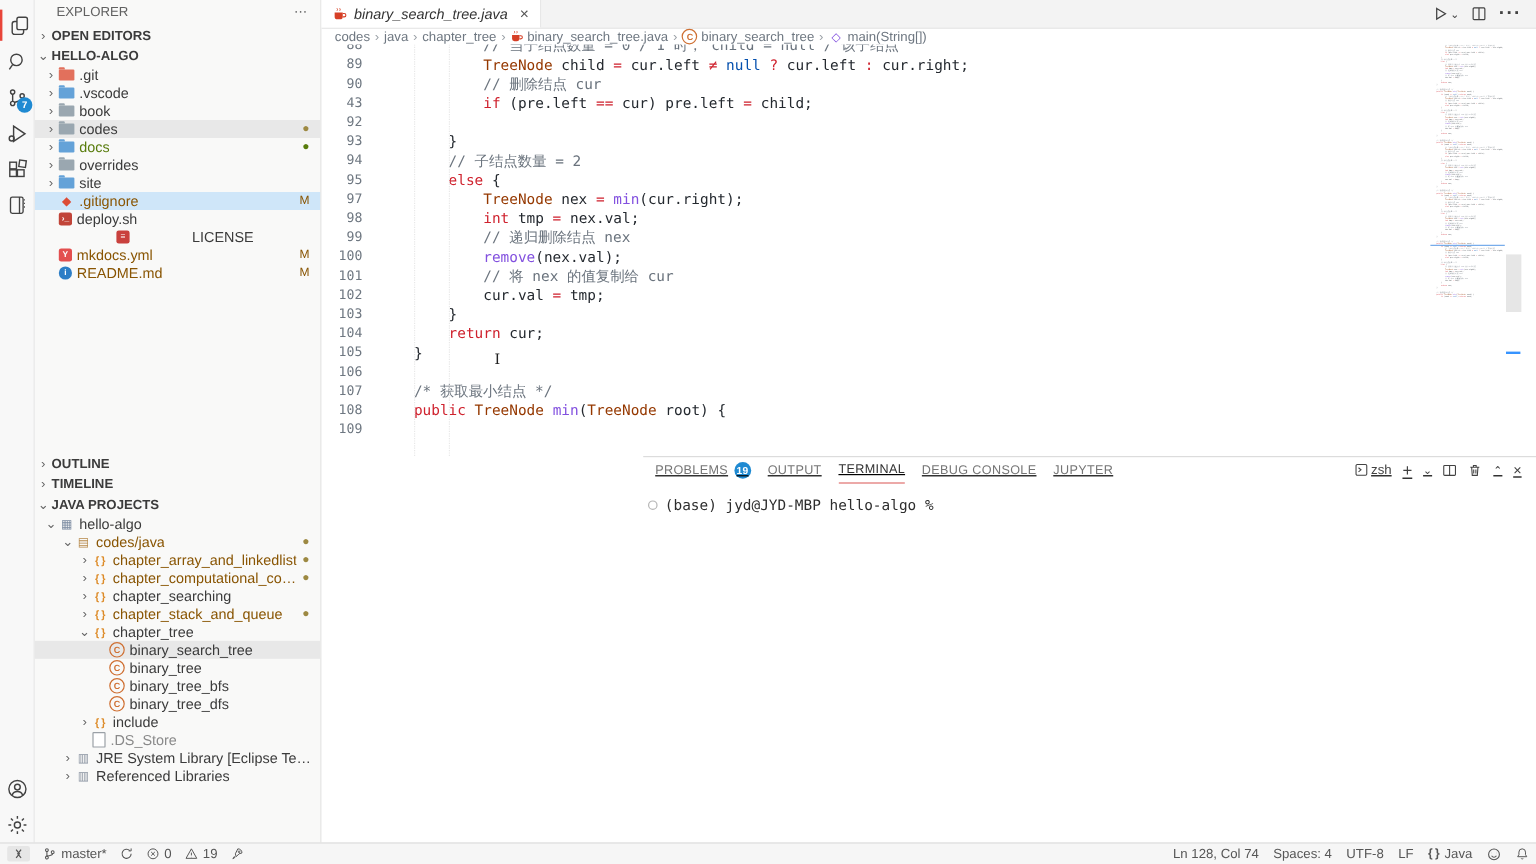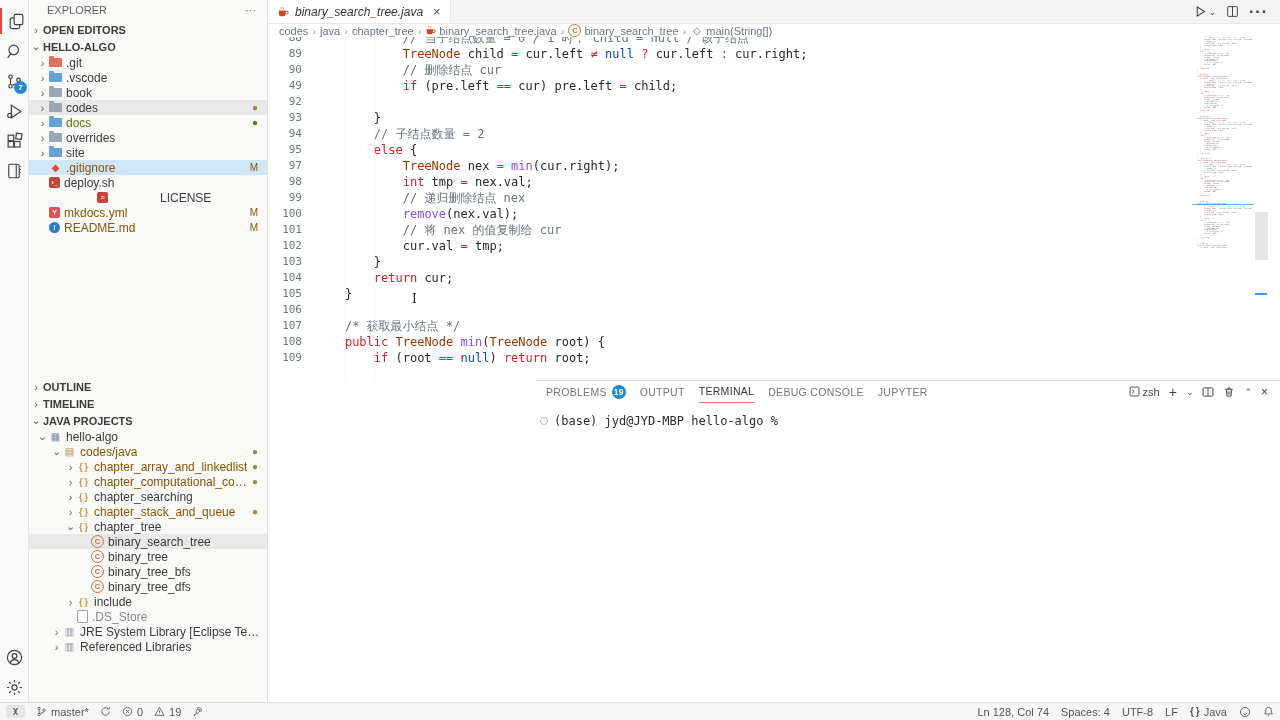--- a/index.html
+++ b/index.html
@@ -53,21 +53,21 @@
   .tok-n{color:#0550ae;} .tok-o{color:#cf222e;} .tok-p{color:#24292f;}
   .guide{position:absolute;top:0;height:343px;width:0;border-left:1px dotted #e8e8e8;}
   .minimap{position:absolute;top:0;right:14px;width:62px;height:343px;overflow:hidden;opacity:.85;}
   .miniscale{transform:scale(0.12);transform-origin:0 0;width:900px;}
   .mini-line{position:absolute;right:14px;width:62px;top:167px;height:0;border-top:1px solid rgba(9,105,218,.55);}
   .ruler-cursor{position:absolute;right:1px;width:12px;top:256px;height:2px;background:#3794ff;}
   .scroll-thumb{position:absolute;right:0;width:13px;top:175px;height:48px;background:rgba(100,100,100,.16);}
   .mousecursor{position:absolute;left:144px;top:255px;font-family:"DejaVu Serif",serif;font-size:12px;color:#222;}
   
   .panel{position:absolute;left:268px;right:0;top:380px;height:323px;border-top:1px solid #dcdcdc;background:#fff;}
-  .panel-head{height:21px;display:flex;align-items:center;padding-left:10px;gap:14px;}
+  .panel-head{height:21px;display:flex;align-items:center;padding-left:10px;gap:14px;text-decoration:underline;}
   .ptab{font-size:10.5px;letter-spacing:.3px;color:#757575;display:flex;align-items:center;gap:5px;height:21px;}
   .ptab.active{color:#333;border-bottom:1.5px solid #e0716f;text-align:right;}
   .pbadge{background:#1f8ad2;color:#fff;border-radius:50%;width:14px;height:14px;font-size:8.5px;font-weight:700;
           display:flex;align-items:center;justify-content:center;}
   .panel-actions{margin-left:auto;display:flex;align-items:center;gap:9px;padding-right:12px;color:#424242;font-size:11px;}
   .term-line{display:flex;align-items:center;gap:6px;margin:12px 0 0 4px;font-family:"DejaVu Sans Mono",monospace;
              font-size:12px;color:#2d2d2d;}
   .term-dec{width:6px;height:6px;border:1px solid #b5b5b5;border-radius:50%;flex:none;}
   
   .statusbar{position:absolute;left:0;right:0;bottom:0;height:17px;background:#f6f6f6;border-top:1px solid #dcdcdc;
@@ -394,38 +394,38 @@
         </span>
       </div>
 
     <div class="codearea">
       <div class="guide" style="left:77px"></div>
       <div class="guide" style="left:106px"></div>
       <div id="code" style="margin-top:-7px">
           <div class="codeline"><span class="ln">88</span><span class="lcode">            <span class="tok-c">// 当子结点数量 = 0 / 1 时， child = null / 该子结点</span></span></div>
           <div class="codeline"><span class="ln">89</span><span class="lcode">            <span class="tok-t">TreeNode</span><span class="tok-p"> child </span><span class="tok-o">=</span><span class="tok-p"> cur.left </span><span class="tok-o">≠</span><span class="tok-p"> </span><span class="tok-n">null</span><span class="tok-p"> </span><span class="tok-o">?</span><span class="tok-p"> cur.left </span><span class="tok-o">:</span><span class="tok-p"> cur.right;</span></span></div>
           <div class="codeline"><span class="ln">90</span><span class="lcode">            <span class="tok-c">// 删除结点 cur</span></span></div>
-          <div class="codeline"><span class="ln">49</span><span class="lcode">            <span class="tok-k">if</span><span class="tok-p"> (pre.left </span><span class="tok-o">==</span><span class="tok-p"> cur) pre.left </span><span class="tok-o">=</span><span class="tok-p"> child;</span></span></div>
+          <div class="codeline"><span class="ln">43</span><span class="lcode">            <span class="tok-k">if</span><span class="tok-p"> (pre.left </span><span class="tok-o">==</span><span class="tok-p"> cur) pre.left </span><span class="tok-o">=</span><span class="tok-p"> child;</span></span></div>
           <div class="codeline"><span class="ln">92</span></div>
           <div class="codeline"><span class="ln">93</span><span class="lcode">        <span class="tok-p">}</span></span></div>
           <div class="codeline"><span class="ln">94</span><span class="lcode">        <span class="tok-c">// 子结点数量 = 2</span></span></div>
           <div class="codeline"><span class="ln">95</span><span class="lcode">        <span class="tok-k">else</span><span class="tok-p"> {</span></span></div>
           <div class="codeline"><span class="ln">97</span><span class="lcode">            <span class="tok-t">TreeNode</span><span class="tok-p"> nex </span><span class="tok-o">=</span><span class="tok-p"> </span><span class="tok-f">min</span><span class="tok-p">(cur.right);</span></span></div>
           <div class="codeline"><span class="ln">98</span><span class="lcode">            <span class="tok-k">int</span><span class="tok-p"> tmp </span><span class="tok-o">=</span><span class="tok-p"> nex.val;</span></span></div>
           <div class="codeline"><span class="ln">99</span><span class="lcode">            <span class="tok-c">// 递归删除结点 nex</span></span></div>
           <div class="codeline"><span class="ln">100</span><span class="lcode">            <span class="tok-f">remove</span><span class="tok-p">(nex.val);</span></span></div>
           <div class="codeline"><span class="ln">101</span><span class="lcode">            <span class="tok-c">// 将 nex 的值复制给 cur</span></span></div>
           <div class="codeline"><span class="ln">102</span><span class="lcode">            <span class="tok-p">cur.val </span><span class="tok-o">=</span><span class="tok-p"> tmp;</span></span></div>
           <div class="codeline"><span class="ln">103</span><span class="lcode">        <span class="tok-p">}</span></span></div>
           <div class="codeline"><span class="ln">104</span><span class="lcode">        <span class="tok-k">return</span><span class="tok-p"> cur;</span></span></div>
           <div class="codeline"><span class="ln">105</span><span class="lcode">    <span class="tok-p">}</span></span></div>
           <div class="codeline"><span class="ln">106</span><span class="lcode"></span></div>
           <div class="codeline"><span class="ln">107</span><span class="lcode">    <span class="tok-c">/* 获取最小结点 */</span></span></div>
           <div class="codeline"><span class="ln">108</span><span class="lcode">    <span class="tok-k">public</span><span class="tok-p"> </span><span class="tok-t">TreeNode</span><span class="tok-p"> </span><span class="tok-f">min</span><span class="tok-p">(</span><span class="tok-t">TreeNode</span><span class="tok-p"> root) {</span></span></div>
-          <div class="codeline"><span class="ln">109</span><span class="lcode">        <span class="tok-k">if</span><span class="tok-p"> (root </span><span class="tok-o">==</span><span class="tok-p"> </span><span class="tok-n">null</span><span class="tok-p">) </span><span class="tok-k">return</span><span class="tok-p"> root;</span></span></div>
+          <div class="codeline"><span class="ln">109</span></div>
         </div>
       <div class="minimap">
           <div class="miniscale" id="mini">
             <div class="codeline"><span class="lcode">            <span class="tok-c">// 当子结点数量 = 0 / 1 时， child = null / 该子结点</span></span></div>
             <div class="codeline"><span class="lcode">            <span class="tok-t">TreeNode</span><span class="tok-p"> child </span><span class="tok-o">=</span><span class="tok-p"> cur.left </span><span class="tok-o">≠</span><span class="tok-p"> </span><span class="tok-n">null</span><span class="tok-p"> </span><span class="tok-o">?</span><span class="tok-p"> cur.left </span><span class="tok-o">:</span><span class="tok-p"> cur.right;</span></span></div>
             <div class="codeline"><span class="lcode">            <span class="tok-c">// 删除结点 cur</span></span></div>
             <div class="codeline"><span class="lcode">            <span class="tok-k">if</span><span class="tok-p"> (pre.left </span><span class="tok-o">==</span><span class="tok-p"> cur) pre.left </span><span class="tok-o">=</span><span class="tok-p"> child;</span></span></div>
             <div class="codeline"><span class="lcode">            <span class="tok-k">else</span><span class="tok-p"> pre.right </span><span class="tok-o">=</span><span class="tok-p"> child;</span></span></div>
             <div class="codeline"><span class="lcode">        <span class="tok-p">}</span></span></div>
             <div class="codeline"><span class="lcode">        <span class="tok-c">// 子结点数量 = 2</span></span></div>

